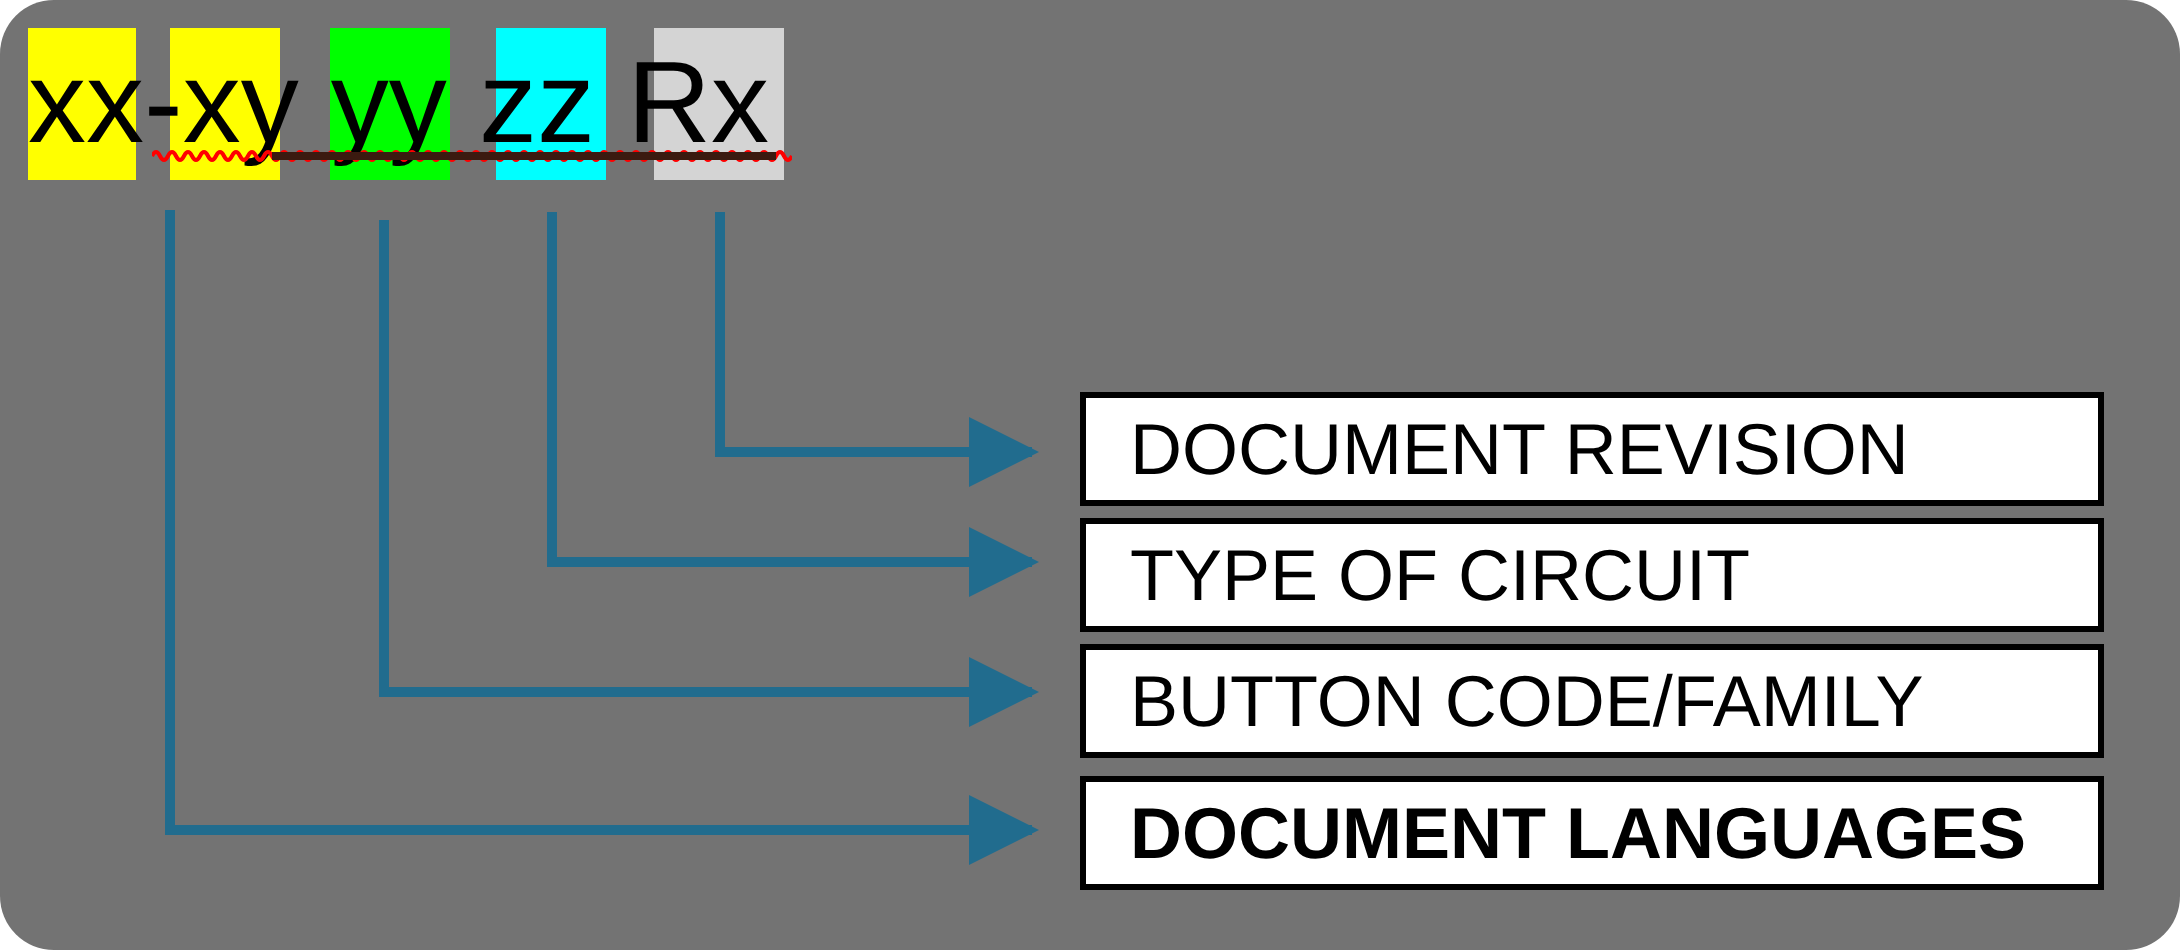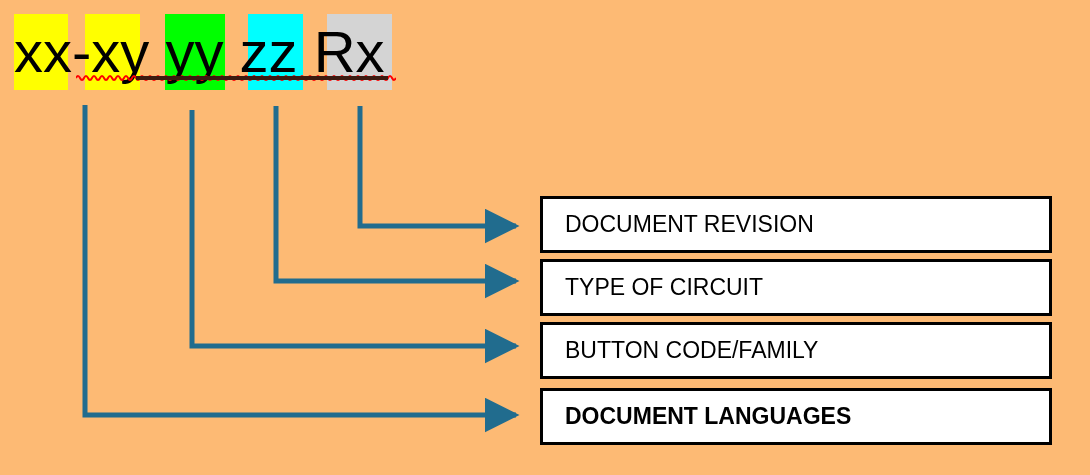--- a/index.html
+++ b/index.html
@@ -4,23 +4,24 @@
 <style>
   html, body {
     margin: 0;
     padding: 0;
     background: #ffffff;
   }
   #canvas {
     position: relative;
     width: 1090px;
     height: 475px;
-    background: #fdba74;
+    background: #737373;
     font-family: "Liberation Sans", sans-serif;
     overflow: hidden;
+    border-radius: 27px;
   }
 
   
   #code-string {
     position: absolute;
     left: 0;
     top: 0;
     width: 430px;
     height: 110px;
   }
@@ -83,21 +84,21 @@
     box-sizing: border-box;
     background: #ffffff;
     z-index: 5;
   }
   .label-box .label-text {
     position: absolute;
     left: 22px;
     top: 0;
     height: 51px;
     line-height: 51px;
-    font-size: 23px;
+    font-size: 36px;
     color: #000000;
     white-space: nowrap;
     font-family: "Liberation Sans", sans-serif;
   }
   #box-0 { top: 196px; }
   #box-1 { top: 259px; }
   #box-2 { top: 322px; }
   #box-3 { top: 388px; font-weight: bold; }
 </style>
 </head>

